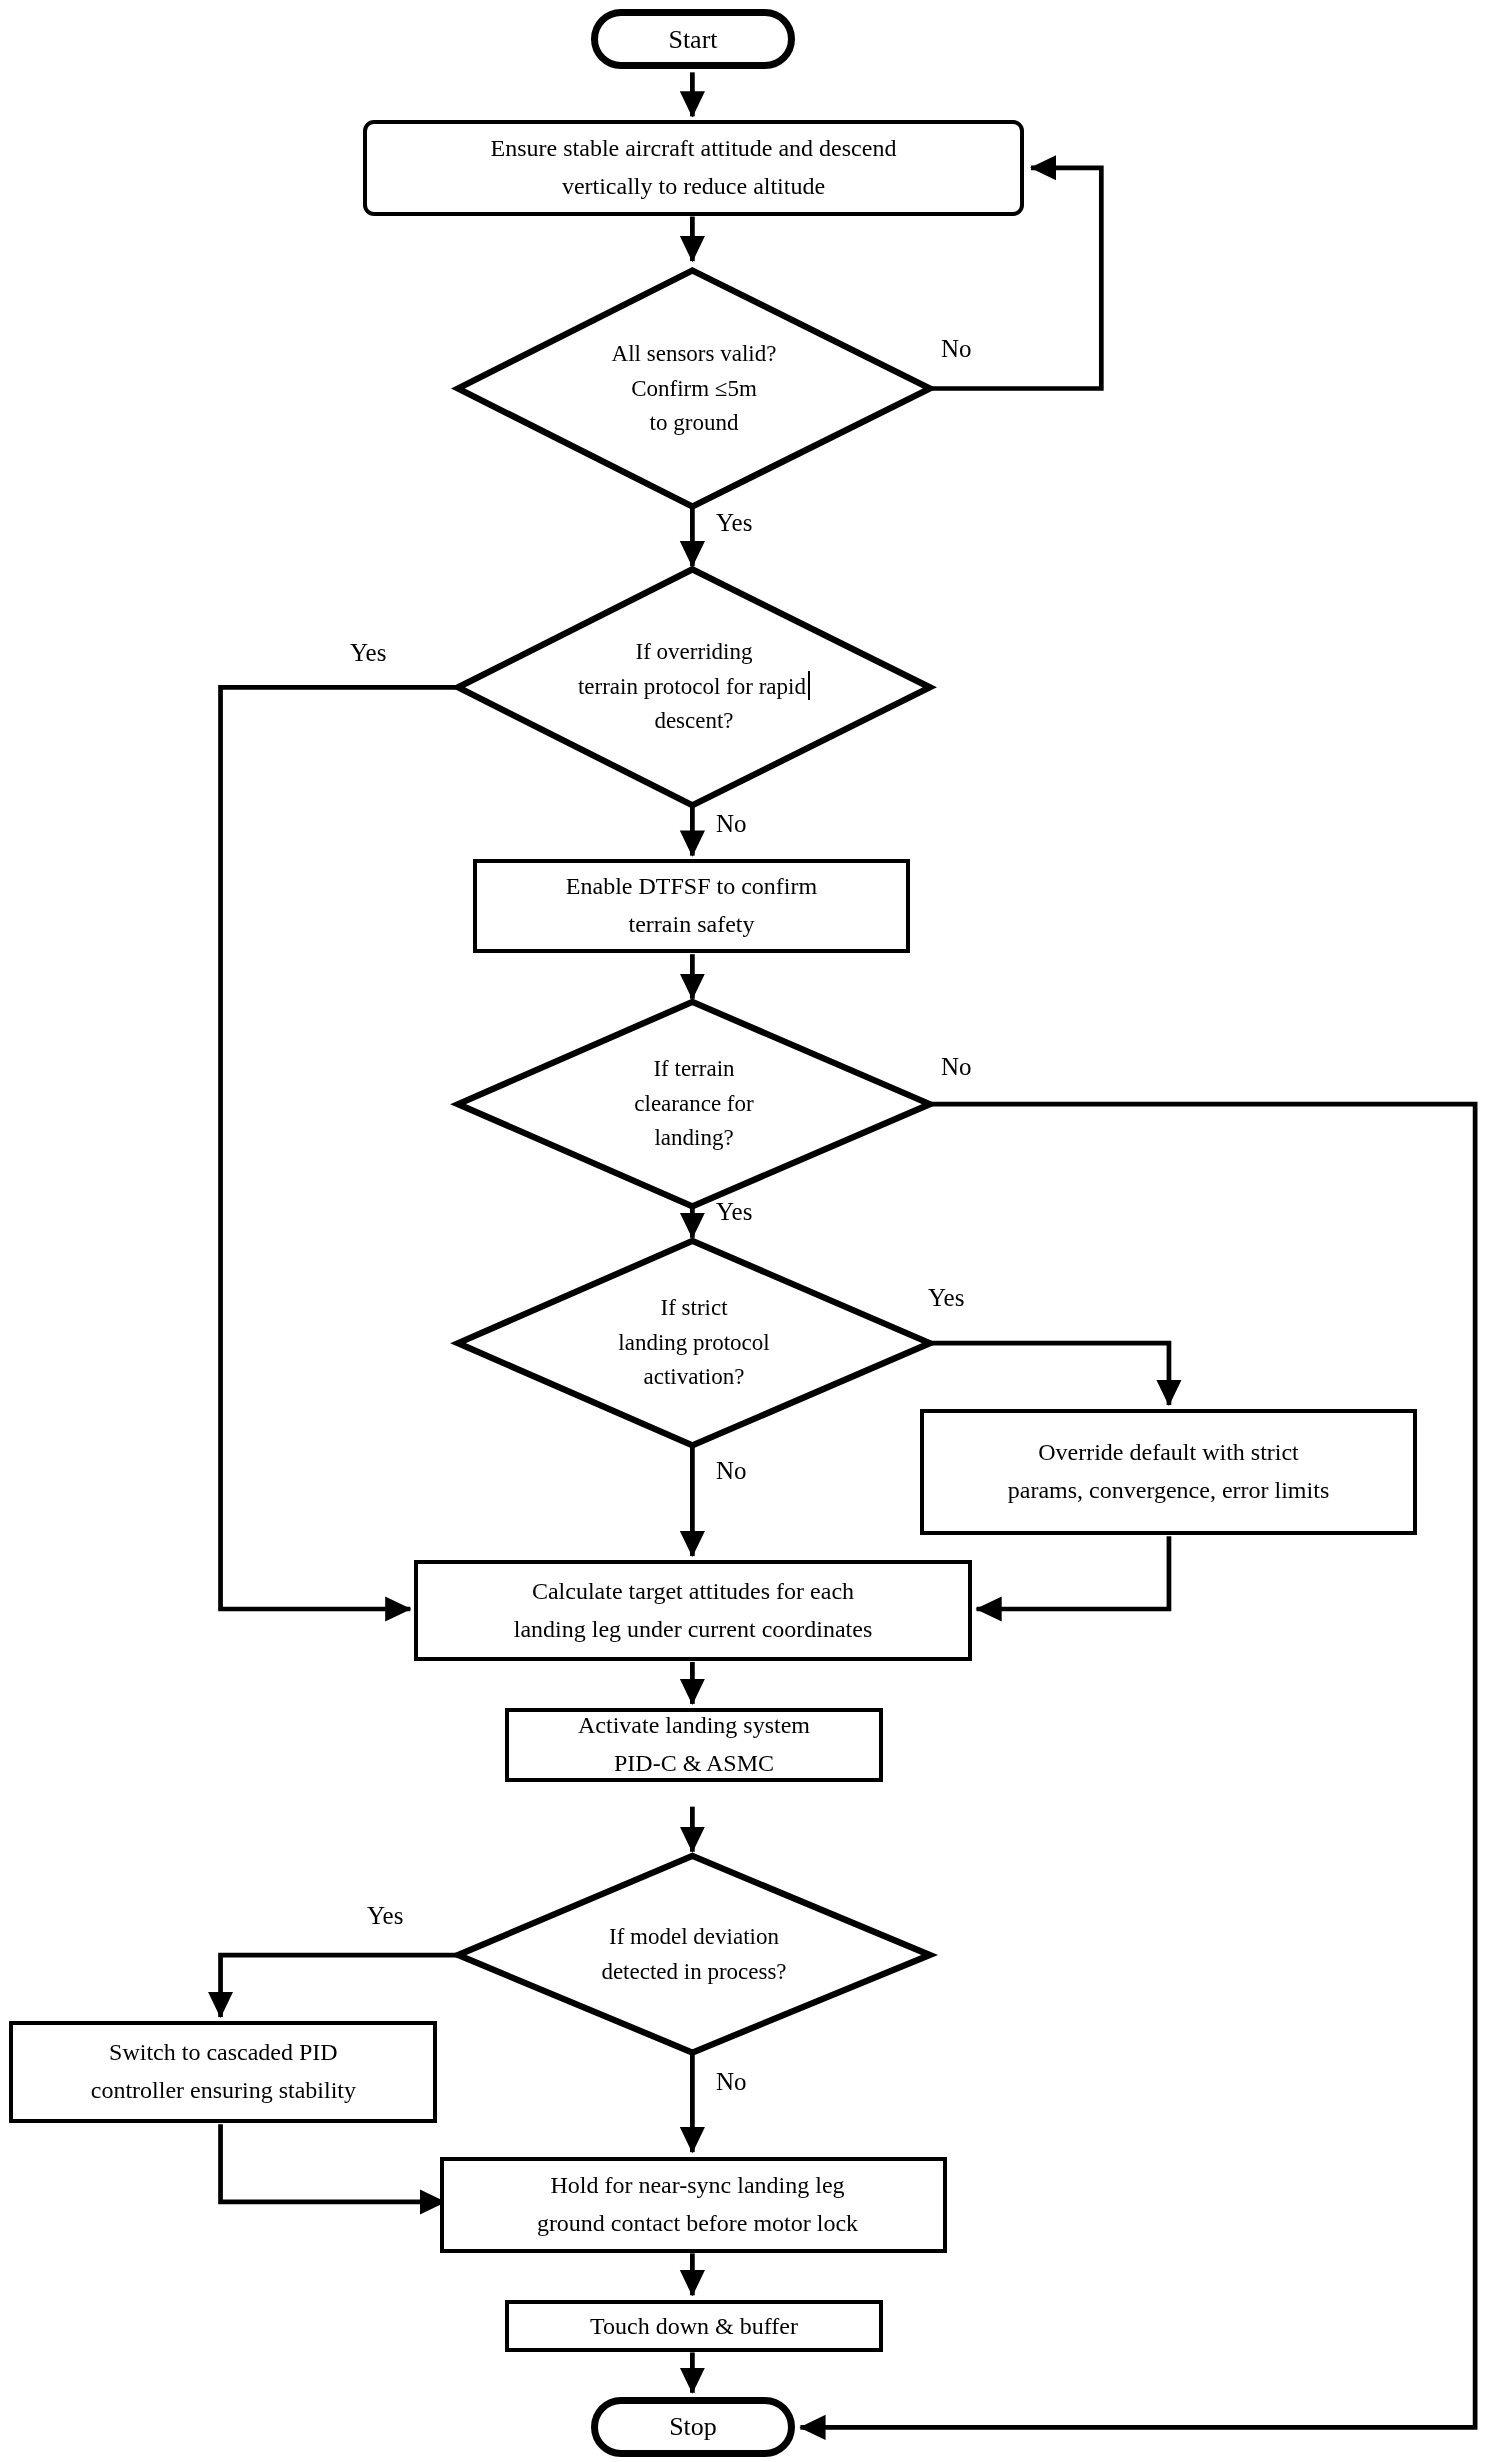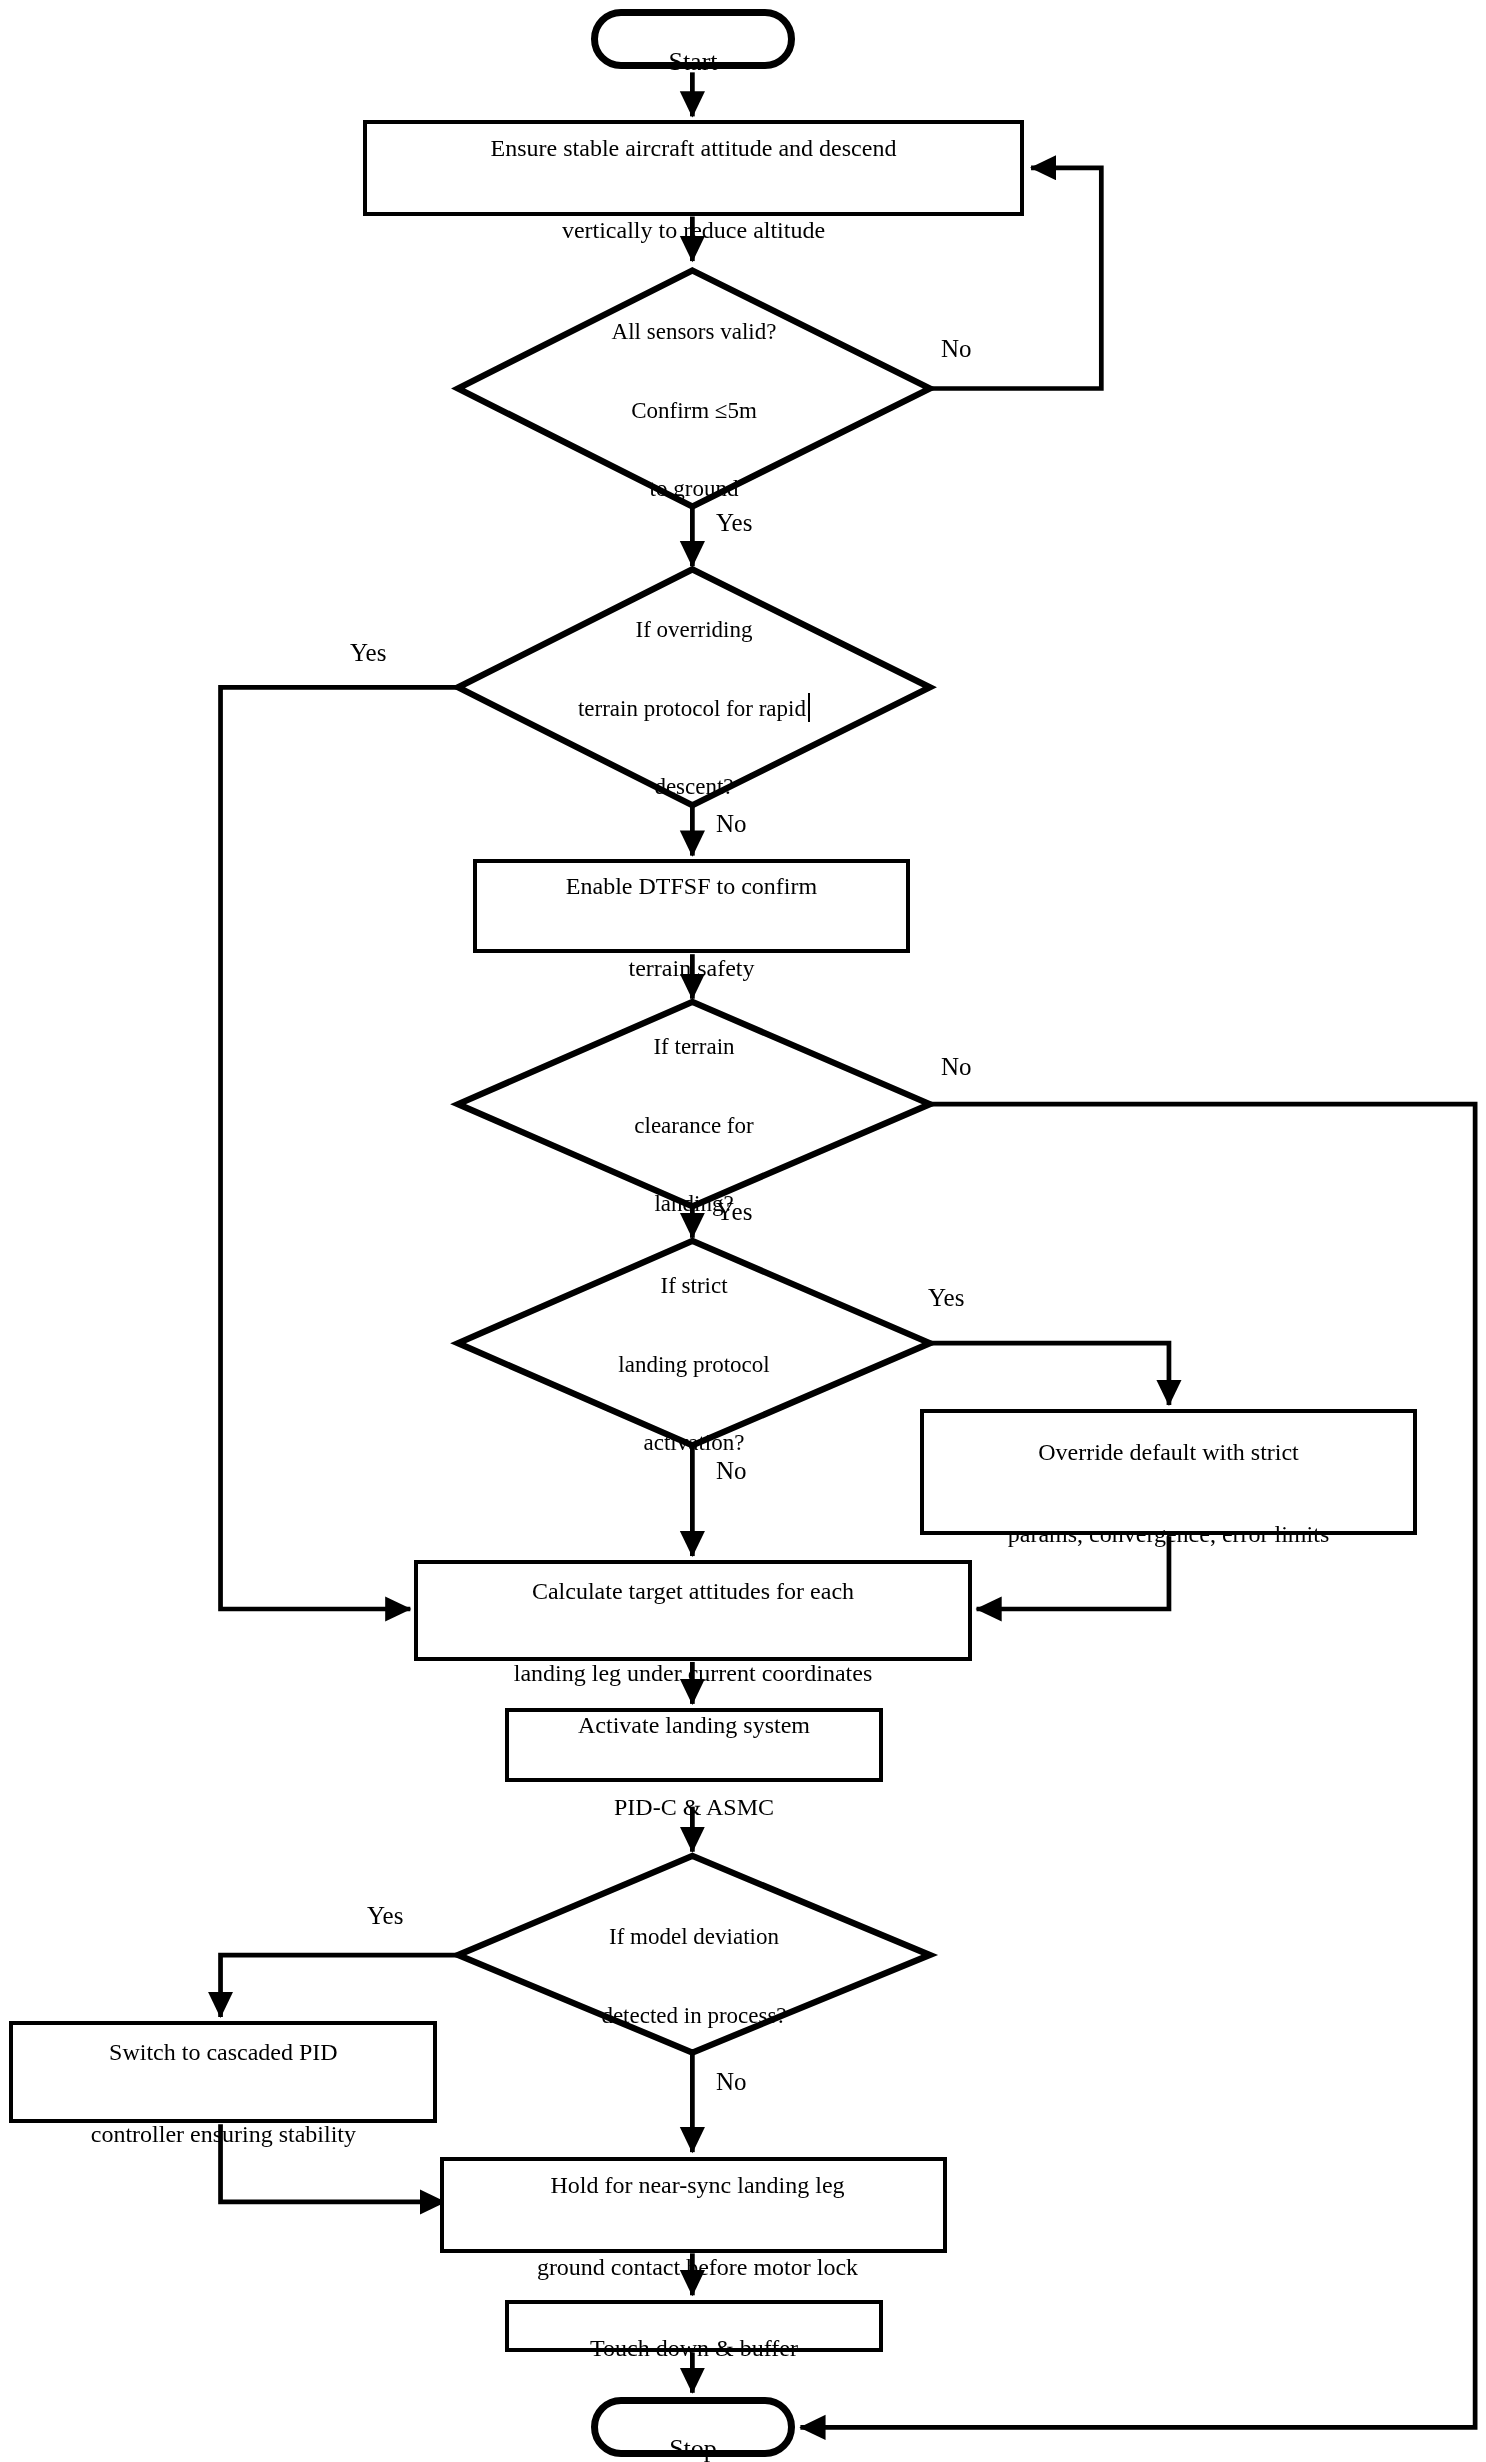--- a/index.html
+++ b/index.html
@@ -52,21 +52,21 @@
     white-space: nowrap;
   }
   .caret {
     display: inline-block;
     width: 2.1px;
     height: 29px;
     background: #000000;
     vertical-align: -6.3px;
     margin-left: 2.1px;
   }
-  .dline { white-space: nowrap; margin-top: 44px; }
+  .dline { white-space: nowrap; }
 </style>
 </head>
 <body>
 
 <div id="canvas">
 
   <svg id="wires" viewBox="0 0 2835 4696" xmlns="http://www.w3.org/2000/svg">
     <defs>
       <marker id="ah" markerUnits="userSpaceOnUse" markerWidth="54" markerHeight="54" refX="48" refY="24" orient="auto">
         <path d="M0 0 L50 24 L0 48 Z" fill="#000000"></path>
@@ -101,21 +101,21 @@
       <polygon points="1320,1911 1773,2106 1320,2301 873,2106"></polygon>
       <polygon points="1320,2367 1773,2562 1320,2757 873,2562"></polygon>
       <polygon points="1320,3540 1773,3729 1320,3915 873,3729"></polygon>
     </g>
   </svg>
 
   <div class="box terminal" style="left:591px; top:9.4px; width:204px; height:60px;">
     <div class="dline">Start</div>
   </div>
 
-  <div class="box" style="left:363px; top:120px; width:661px; height:96px;">
+  <div class="box" style="left:363px; top:120px; width:661px; height:96px;border-radius:11px;">
     <div class="dline">Ensure stable aircraft attitude and descend</div>
     <div class="dline">vertically to reduce altitude</div>
   </div>
 
   <div class="dtext" style="left:458px; top:271px; width:472px; height:236px;">
     <div class="dline">All sensors valid?</div>
     <div class="dline">Confirm ≤5m</div>
     <div class="dline">to ground</div>
   </div>
 

